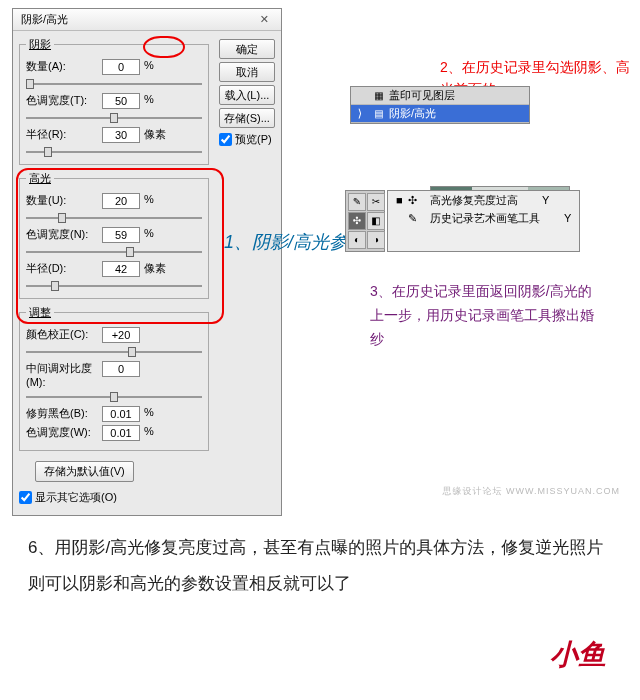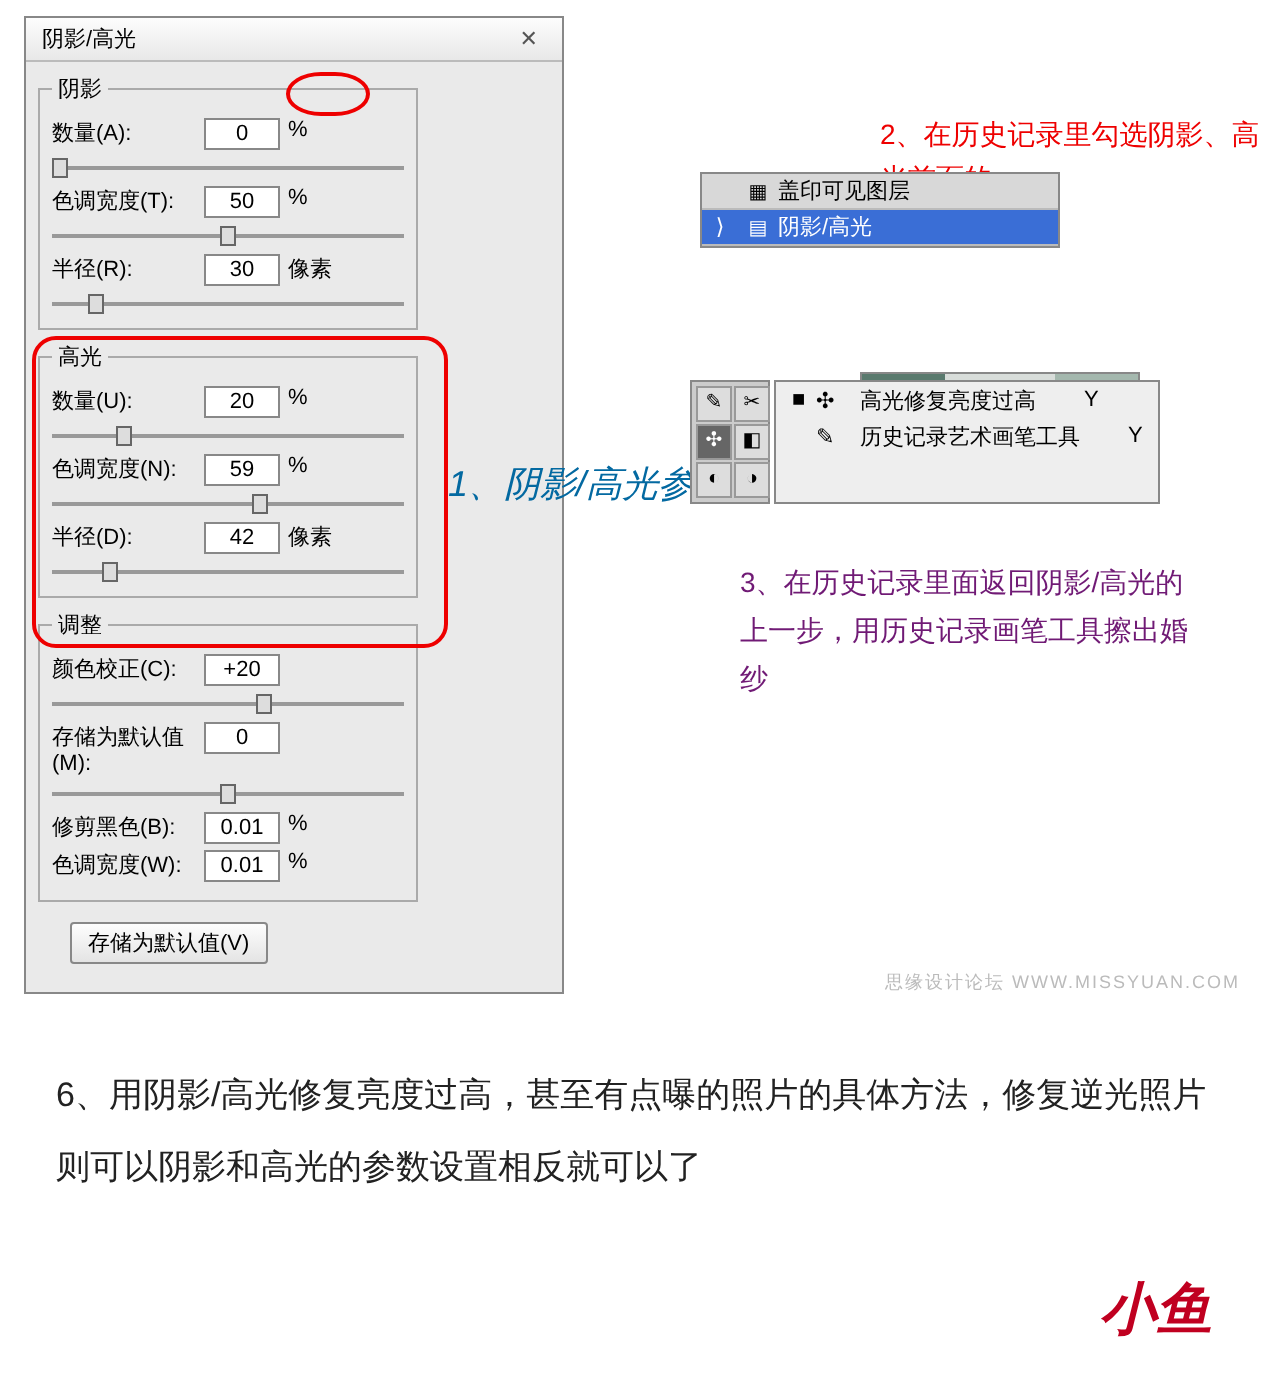--- a/index.html
+++ b/index.html
@@ -4,21 +4,21 @@
   <style>
     * { box-sizing: border-box; margin: 0; padding: 0; }
     body { font-family: "Microsoft YaHei", sans-serif; font-size: 11px; background: #fff; width: 640px; height: 700px; position: relative; }
     
     .dialog { position: absolute; left: 12px; top: 8px; width: 270px; background: #eaeaea; border: 1px solid #888; }
     .titlebar { background: linear-gradient(#fdfdfd, #e8e8e8); border-bottom: 1px solid #bbb; padding: 3px 8px; display: flex; justify-content: space-between; align-items: center; font-size: 11px; }
     .close-x { font-family: sans-serif; color: #555; padding: 0 4px; cursor: pointer; }
     .dialog-body { padding: 6px; position: relative; }
     
     fieldset { border: 1px solid #aaa; margin-bottom: 6px; padding: 4px 6px 6px; }
-    legend { font-size: 11px; padding: 0 3px; }
+    legend { font-size: 11px; padding: 0 3px; text-decoration: underline; }
     .row { display: flex; align-items: flex-start; margin: 3px 0; }
     .row-label { width: 76px; font-size: 11px; }
     .row input[type=text] { width: 38px; height: 16px; text-align: center; font-size: 11px; border: 1px solid #888; background: #fff; }
     .row .unit { margin-left: 4px; font-size: 11px; }
     .slider { width: 100%; height: 12px; position: relative; margin-top: 1px; }
     .slider-track { position: absolute; top: 5px; left: 0; right: 0; height: 2px; background: #999; }
     .slider-thumb { position: absolute; top: 1px; width: 8px; height: 10px; background: #ddd; border: 1px solid #666; }
     
     .btn-col { position: absolute; right: 6px; top: 8px; width: 56px; }
     .btn { display: block; width: 100%; height: 20px; margin-bottom: 3px; font-size: 11px; background: linear-gradient(#fdfdfd,#e4e4e4); border: 1px solid #888; border-radius: 2px; cursor: pointer; }
@@ -138,44 +138,58 @@
         <legend>调整</legend>
         <div class="row">
             <span class="row-label">颜色校正(C):</span>
             <input type="text" value="+20" style="">
           </div>
         <div class="slider">
             <div class="slider-track"></div>
             <div class="slider-thumb" style="left:58%"></div>
           </div>
         <div class="row">
-            <span class="row-label">存储为默认值(M):</span>
+            <span class="row-label">中间调对比度(M):</span>
             <input type="text" value="0" style="">
           </div>
         <div class="slider">
             <div class="slider-track"></div>
             <div class="slider-thumb" style="left:48%"></div>
           </div>
         <div class="row">
             <span class="row-label">修剪黑色(B):</span>
             <input type="text" value="0.01" style="">
             <span class="unit">%</span>
           </div>
         <div class="row">
             <span class="row-label">色调宽度(W):</span>
             <input type="text" value="0.01" style="">
             <span class="unit">%</span>
           </div>
       </fieldset>
 
       <div class="bottom-controls">
         <button class="save-default">存储为默认值(V)</button>
+        <div class="chk-row">
+            <input type="checkbox" checked="" style="">
+            <span>显示其它选项(O)</span>
+          </div>
       </div>
     </div>
 
+    <div class="btn-col">
+      <button class="btn">确定</button>
+      <button class="btn">取消</button>
+      <button class="btn">载入(L)...</button>
+      <button class="btn">存储(S)...</button>
+      <div class="chk-row">
+          <input type="checkbox" checked="" style="">
+          <span>预览(P)</span>
+        </div>
+    </div>
   </div>
 </div>
 
 <div class="red-circle1"></div>
 <div class="red-box"></div>
 <div class="anno1">1、阴影/高光参数</div>
 <div class="anno2">2、在历史记录里勾选阴影、高光前面的</div>
 <div class="anno3">3、在历史记录里面返回阴影/高光的上一步，用历史记录画笔工具擦出婚纱</div>
 
 <div class="history-panel">

